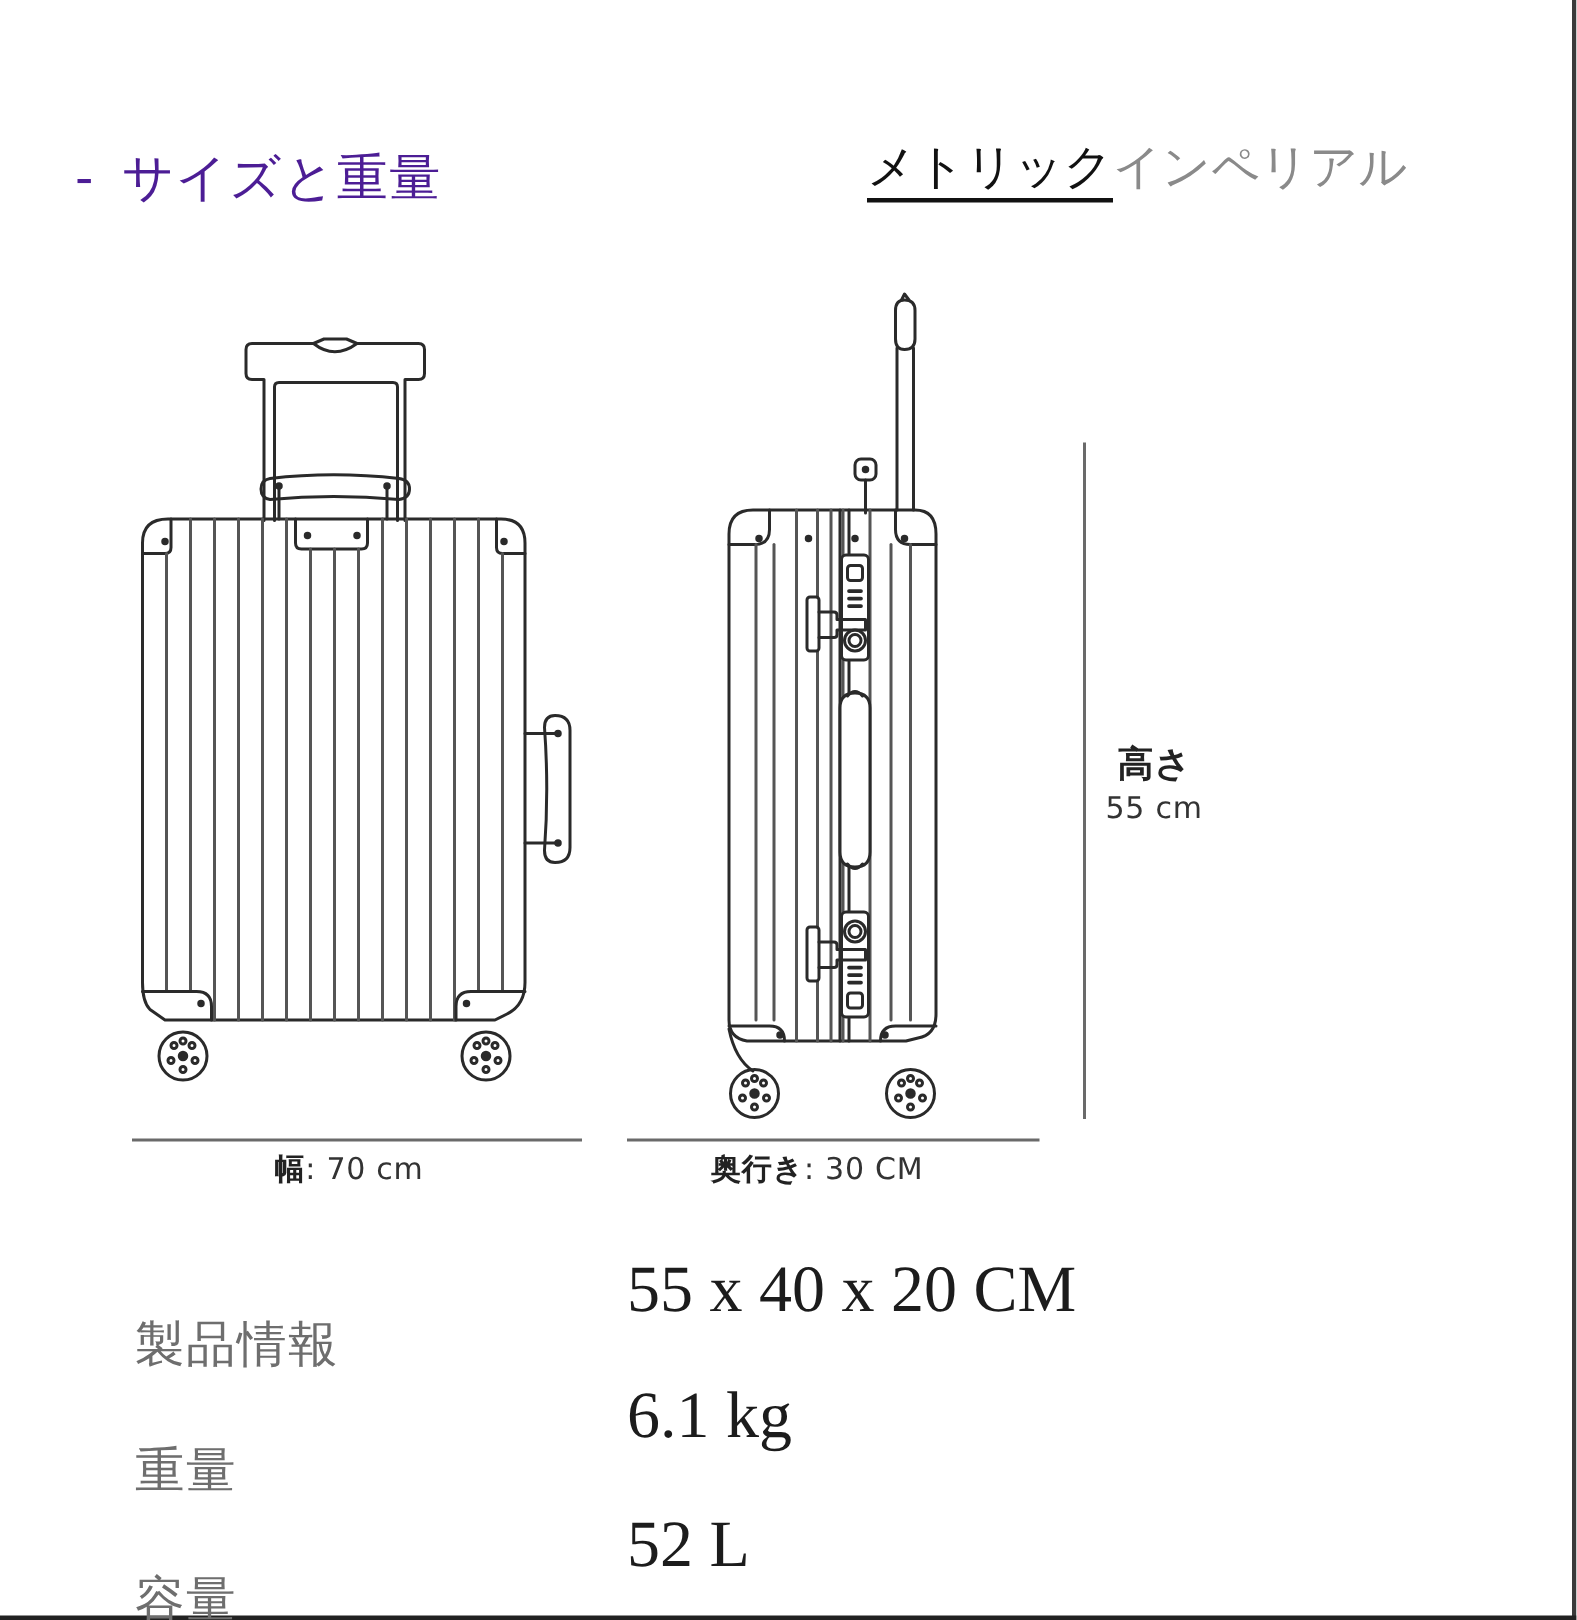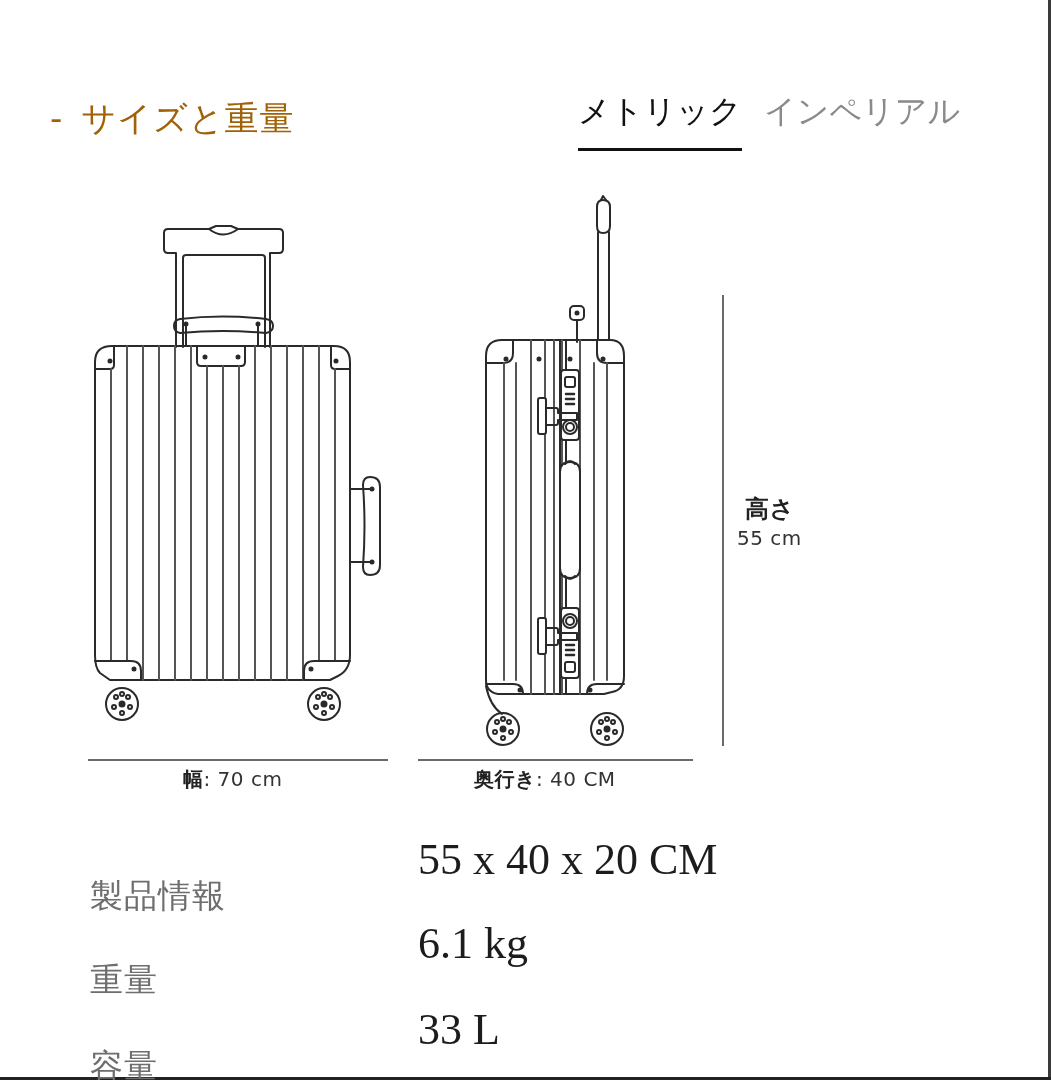--- a/index.html
+++ b/index.html
@@ -3,26 +3,26 @@
 <meta charset="utf-8">
 <style>
   html, body { margin: 0; padding: 0; background: #ffffff; }
   body {
     width: 1051px; height: 1080px; position: relative; overflow: hidden;
     font-family: "DejaVu Sans", "Liberation Sans", sans-serif; color: #111;
   }
   .frame-right { position: absolute; right: 0; top: 0; width: 3px; height: 1080px; background: #3a3a3a; }
   .frame-bottom { position: absolute; left: 0; bottom: 0; width: 1051px; height: 3px; background: #222; }
 
-  .section-title { position: absolute; left: 50px; top: 96px; font-size: 34px; font-weight: 400; letter-spacing: 1px; color: #a16207; white-space: nowrap; }
+  .section-title { position: absolute; left: 50px; top: 96px; font-size: 34px; font-weight: 400; letter-spacing: 1px; color: #4c1d95; white-space: nowrap; }
   .section-title .dash { margin-right: 18px; }
 
   .unit-toggle { position: absolute; left: 578px; top: 90px; font-size: 32px; white-space: nowrap; }
-  .unit-metric { color: #111; border-bottom: 3px solid #111; padding-bottom: 18px; cursor: pointer; }
-  .unit-imperial { color: #8a8a8a; cursor: pointer; margin-left: 22px; }
+  .unit-metric { color: #111; border-bottom: 3px solid #111; padding-bottom: 2px; cursor: pointer; }
+  .unit-imperial { color: #8a8a8a; cursor: pointer; margin-left: 0; }
 
   svg.drawings { position: absolute; left: 0; top: 0; }
 
   .dim-label { position: absolute; font-size: 20px; color: #333; white-space: nowrap; letter-spacing: 0.5px; }
   .dim-label b { font-weight: 700; color: #222; }
   .dim-width { left: 183px; top: 766px; }
   .dim-depth { left: 474px; top: 766px; }
   .dim-height-k { left: 745px; top: 493px; font-weight: 700; font-size: 24px; color: #222; }
   .dim-height-v { left: 737px; top: 526px; }
 
@@ -205,29 +205,29 @@
 
   <g stroke="#6a6a6a" stroke-width="2">
     <line x1="88" y1="760" x2="388" y2="760"></line>
     <line x1="418" y1="760" x2="693" y2="760"></line>
     <line x1="723" y1="295" x2="723" y2="746"></line>
   </g>
 </svg>
 
 <div class="dim-label dim-width"><b>幅</b><span>:</span> <span>70 cm</span></div>
 
-<div class="dim-label dim-depth"><b>奥行き</b><span>:</span> <span>40 CM</span></div>
+<div class="dim-label dim-depth"><b>奥行き</b><span>:</span> <span>30 CM</span></div>
 
 <div class="dim-label dim-height-k">高さ</div>
 <div class="dim-label dim-height-v">55 cm</div>
 
 <div class="spec-row row-1">
   <span class="spec-key">製品情報</span>
   <span class="spec-val">55 x 40 x 20 CM</span>
 </div>
 <div class="spec-row row-2">
   <span class="spec-key">重量</span>
   <span class="spec-val">6.1 kg</span>
 </div>
 <div class="spec-row row-3">
   <span class="spec-key">容量</span>
-  <span class="spec-val">33 L</span>
+  <span class="spec-val">52 L</span>
 </div>
 
 </body></html>

